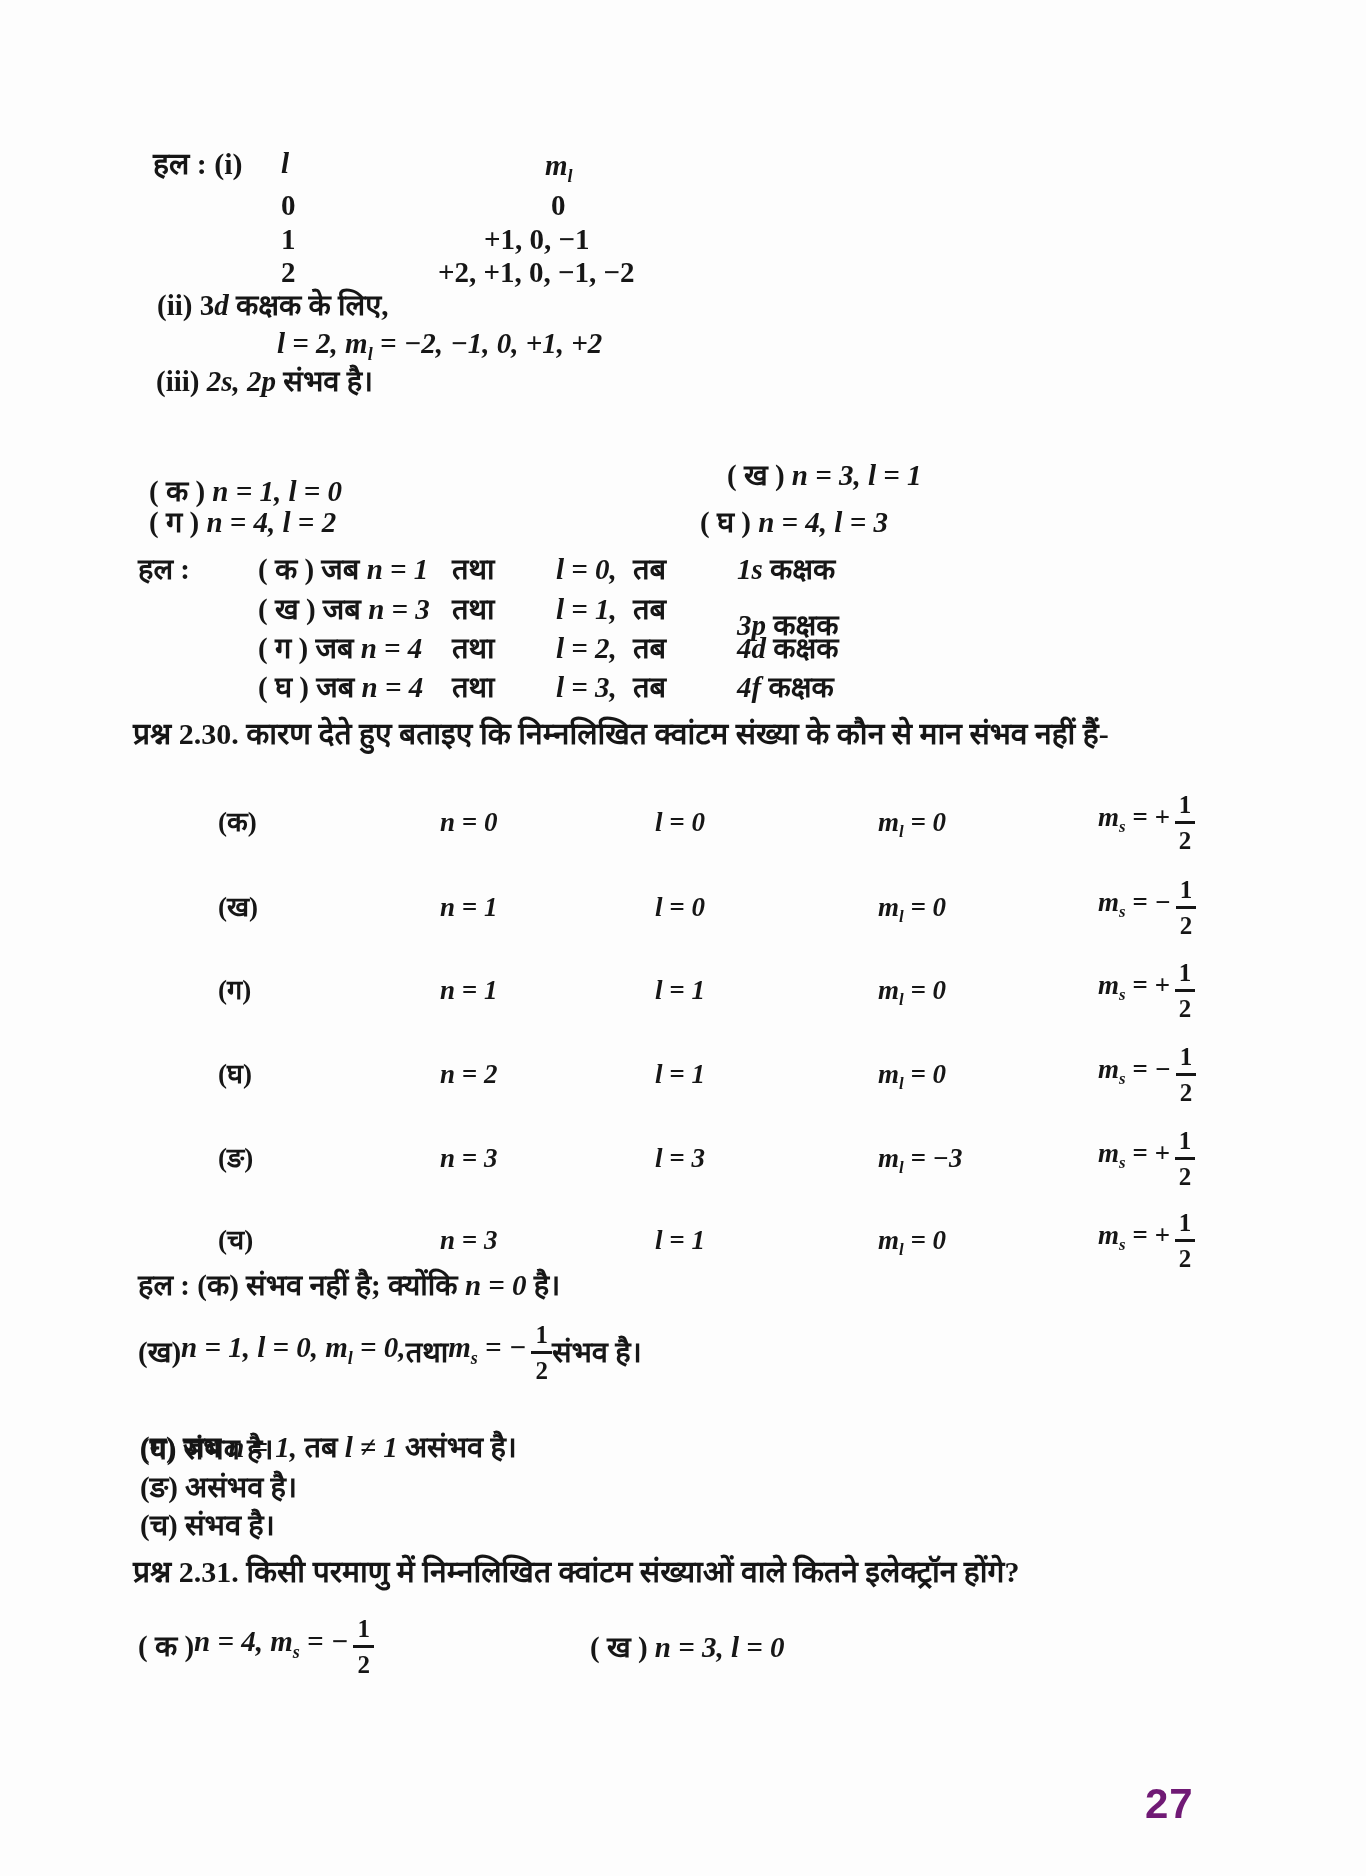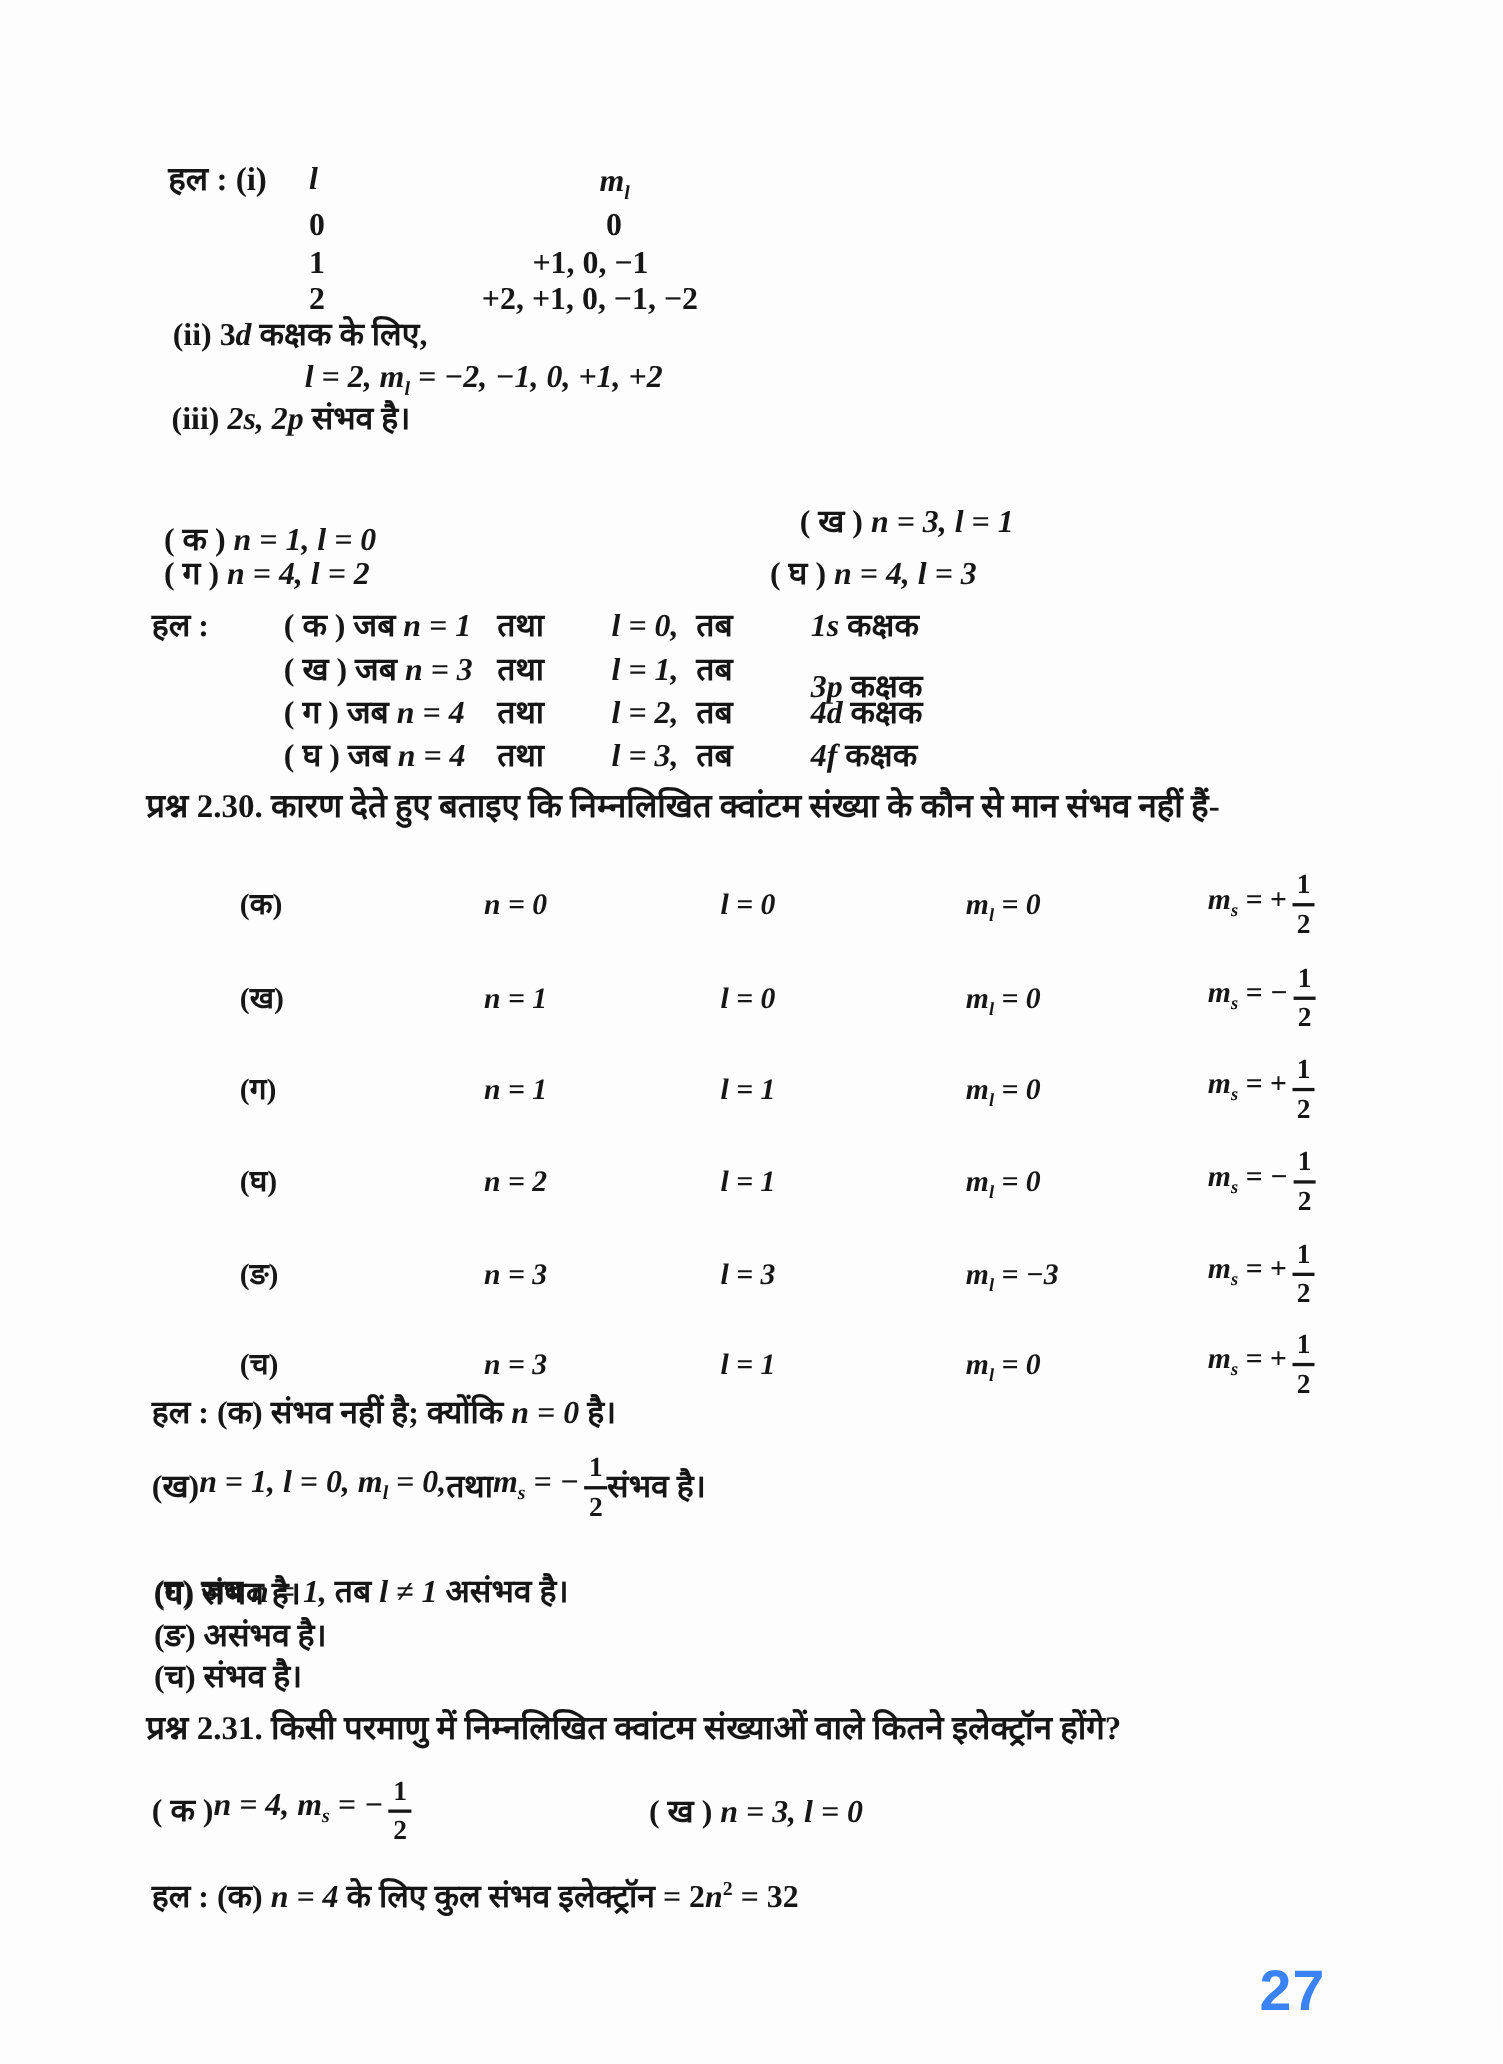--- a/index.html
+++ b/index.html
@@ -21,21 +21,21 @@
   sup{font-size:0.62em;}
   .frac{
     display:inline-block;vertical-align:middle;text-align:center;
     font-size:25px;line-height:1;margin-left:5px;font-style:normal;
   }
   .frac .fn{display:block;padding:0 4px 4px;border-bottom:3px solid #161616;}
   .frac .fd{display:block;padding-top:4px;}
   .row-flex{display:flex;align-items:center;height:58px;}
   .pagenum{
     font-family:"Liberation Sans","DejaVu Sans",sans-serif;
-    font-size:52px;font-weight:bold;color:#3b82f6;letter-spacing:1px;
+    font-size:42px;font-weight:bold;color:#701a75;letter-spacing:1px;
   }
 </style>
 </head>
 <body>
 
 <div class="page">
 
   <div class="abs t30" style="left:153px;top:146px;">हल : (i)</div>
   <div class="abs t29 eq" style="left:281px;top:146px;">l</div>
   <div class="abs t29 eq" style="left:545px;top:148px;"><span>m</span><sub>l</sub></div>
@@ -187,17 +187,16 @@
     <span>( क ) </span>
       <span class="eq"><span>n = 4, m</span><sub>s</sub><span> = −</span></span>
       <span class="frac">
         <span class="fn">1</span>
         <span class="fd">2</span>
       </span>
   </div>
 
   <div class="abs t29" style="left:590px;top:1630px;"><span>( ख ) </span><span class="eq">n = 3, l = 0</span></div>
 
-  <div class="abs t29" style="left:138px;top:1700px;"><span>हल : (क) </span><span class="eq">n = 4</span><span> के लिए कुल संभव इलेक्ट्रॉन = 2</span><span class="eq">n</span><sup>2</sup><span> = 32</span></div>
 
   <div class="abs pagenum" style="left:1145px;top:1780px;">27</div>
 
 </div>
 
 </body></html>

